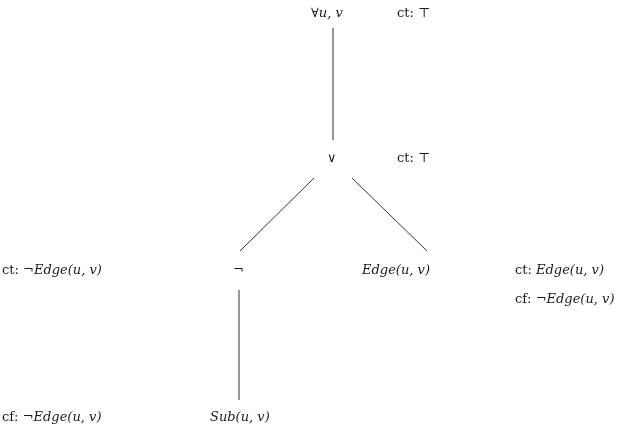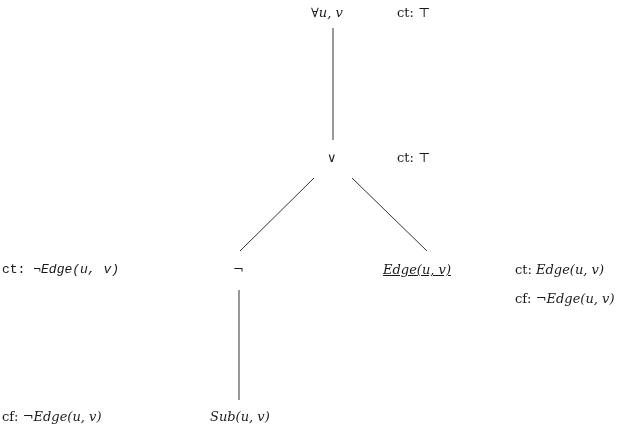--- a/index.html
+++ b/index.html
@@ -28,28 +28,28 @@
   <span>ct:</span>&nbsp;<span>⊤</span>
 </div>
 
 <div class="lbl math" style="left:327px; top:149px;">
   <span>∨</span>
 </div>
 <div class="lbl" style="left:397px; top:149px;">
   <span>ct:</span>&nbsp;<span>⊤</span>
 </div>
 
-<div class="lbl" style="left:2px; top:261px;font-family:Liberation Mono, monospace;">
+<div class="lbl" style="left:2px; top:261px;">
   <span>ct:</span>&nbsp;<span>¬</span><span class="it">Edge</span><span class="it">(u, v)</span>
 </div>
 <div class="lbl math" style="left:233px; top:261px;">
   <span>¬</span>
 </div>
 
-<div class="lbl math it" style="left:383px; top:261px;text-decoration:underline;">
+<div class="lbl math it" style="left:362px; top:261px;">
   <span>Edge</span><span>(u, v)</span>
 </div>
 <div class="lbl" style="left:515px; top:261px;text-align:right;">
   <span>ct:</span>&nbsp;<span class="it">Edge</span><span class="it">(u, v)</span>
 </div>
 <div class="lbl" style="left:515px; top:290px;">
   <span>cf:</span>&nbsp;<span>¬</span><span class="it">Edge</span><span class="it">(u, v)</span>
 </div>
 
 <div class="lbl" style="left:2px; top:408px;">

